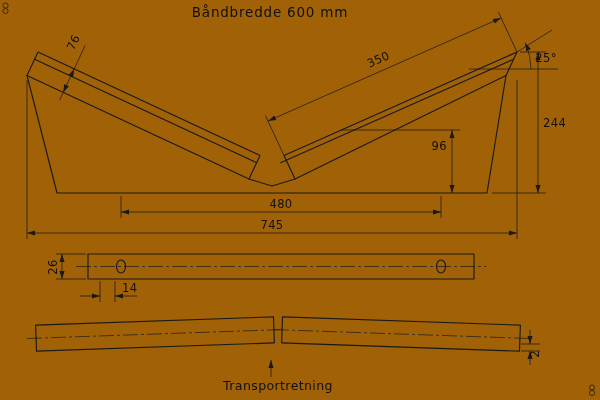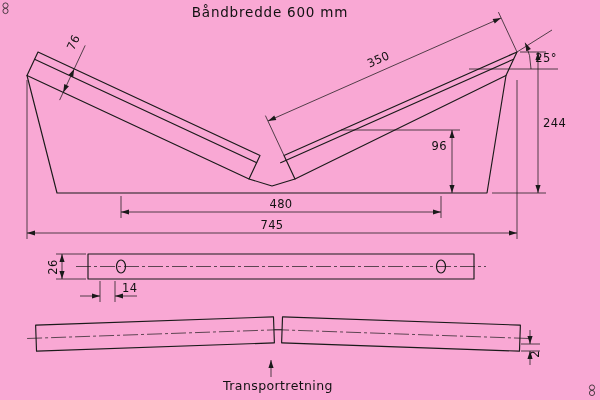--- a/index.html
+++ b/index.html
@@ -1,16 +1,16 @@
 <!DOCTYPE html>
 <html><head>
 <meta charset="utf-8">
 <style>
   html,body{margin:0;padding:0;background:#ffffff;width:600px;height:400px;overflow:hidden;}
-  .sheet{width:600px;height:400px;position:relative;background:#f9a8d4;}
+  .sheet{width:600px;height:400px;position:relative;background:#a16207;}
   svg{display:block;}
   .edge{stroke:#1a1a1a;stroke-width:1.15;fill:none;stroke-linecap:round;stroke-linejoin:round;}
   .thin{stroke:#1a1a1a;stroke-width:0.75;fill:none;}
   .cl{stroke:#1a1a1a;stroke-width:0.7;fill:none;stroke-dasharray:15 3 3 3;}
   text{fill:#111;font-family:"DejaVu Sans", "Liberation Sans", sans-serif;font-size:11.5px;letter-spacing:0.4px;}
   text.big{font-size:13.5px;letter-spacing:0.8px;}
   text.mid{font-size:12.5px;}
 </style>
 </head>
 <body>

